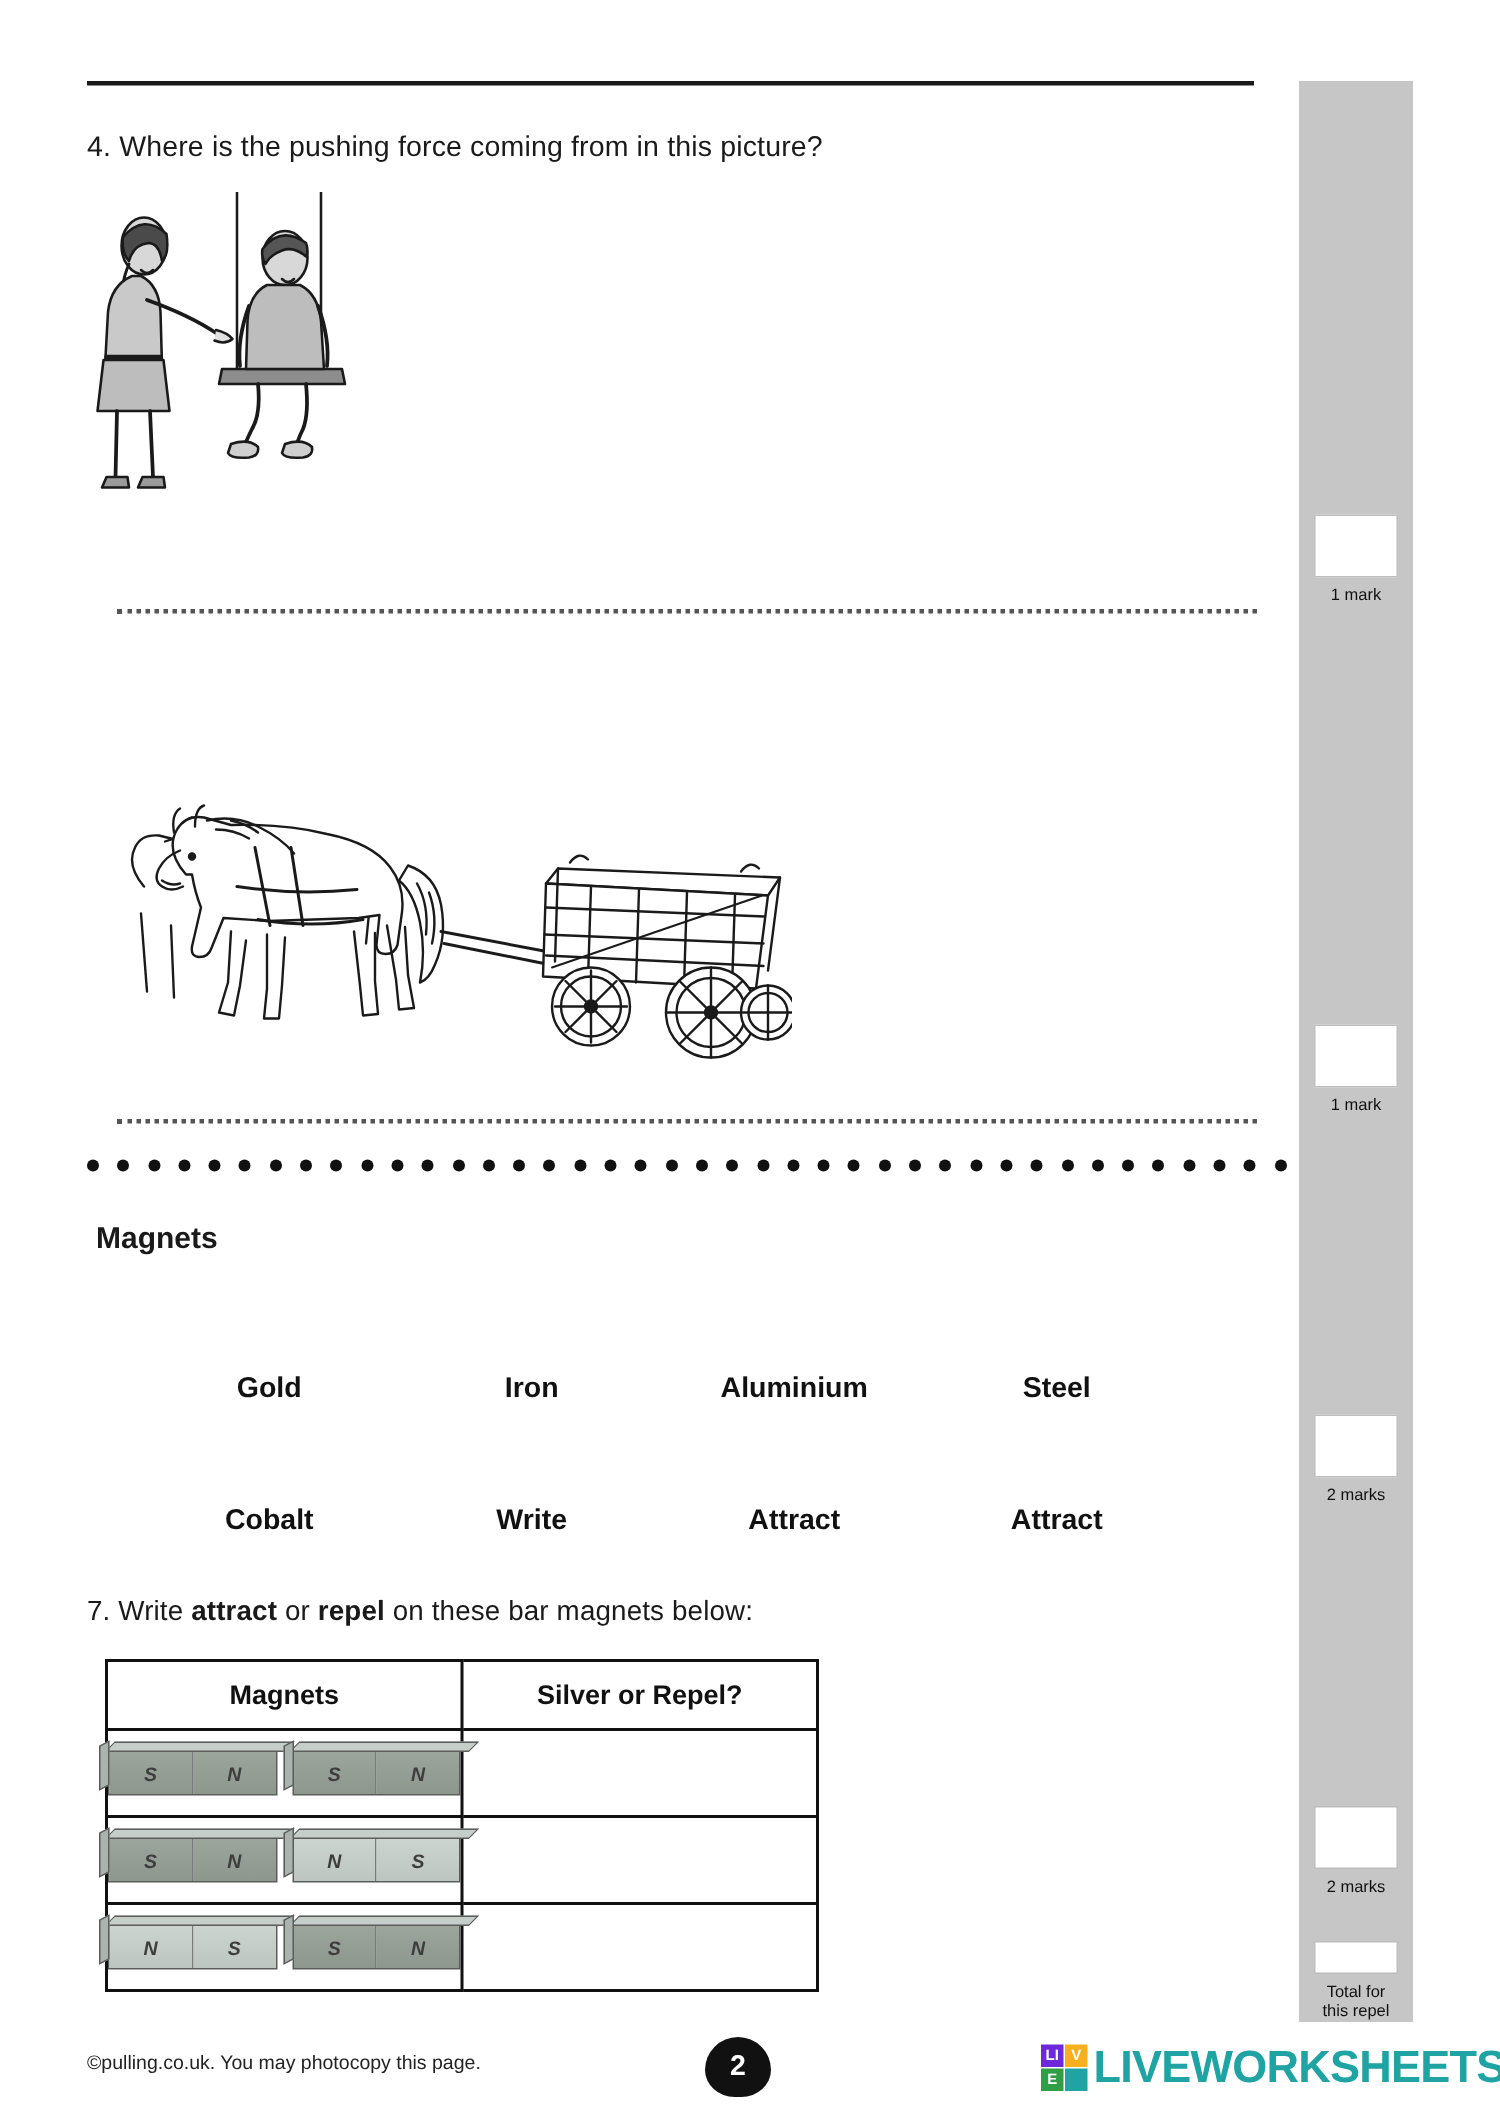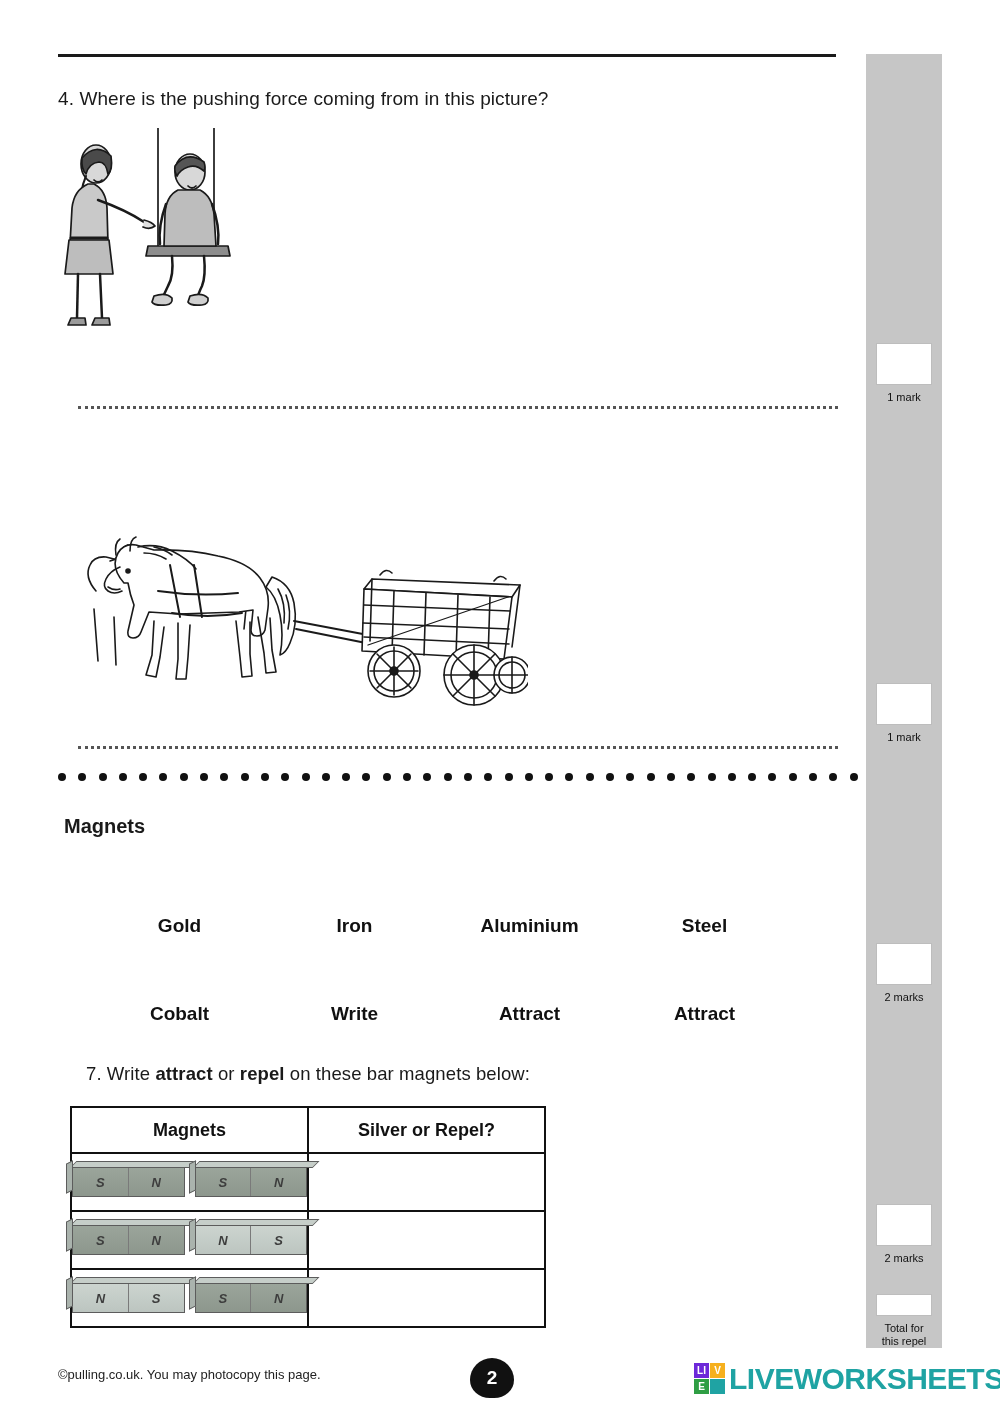--- a/index.html
+++ b/index.html
@@ -34,21 +34,21 @@
   
   .question {
     position: absolute;
     font-size: 19px;
     color: #1a1a1a;
     letter-spacing: 0.1px;
   }
   .q4 { left: 58px; top: 88px; }
   .q5 { left: 58px; top: 473px; }
   .q6 { left: 58px; top: 863px; font-size: 18.5px; }
-  .q7 { left: 58px; top: 1063px; font-size: 18.5px; margin-left: 28px; }
+  .q7 { left: 58px; top: 1063px; font-size: 18.5px; }
 
   .dotted-line {
     position: absolute;
     left: 78px;
     width: 760px;
     border-bottom: 3px dotted #555;
     height: 0;
   }
   .dl1 { top: 406px; }
   .dl2 { top: 746px; }

